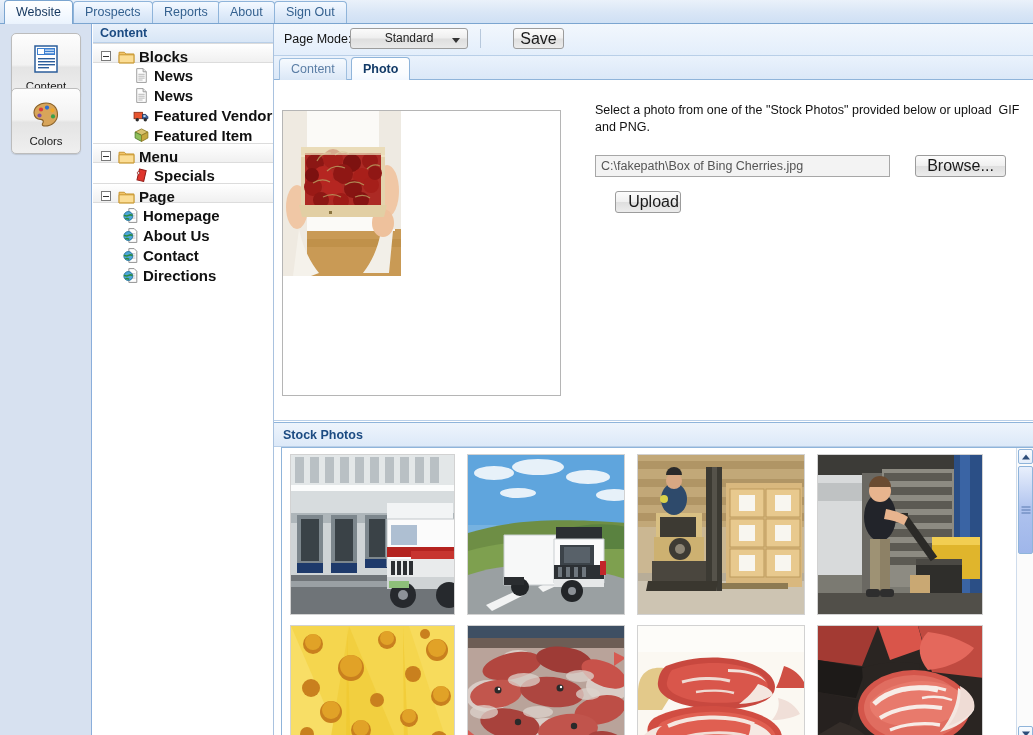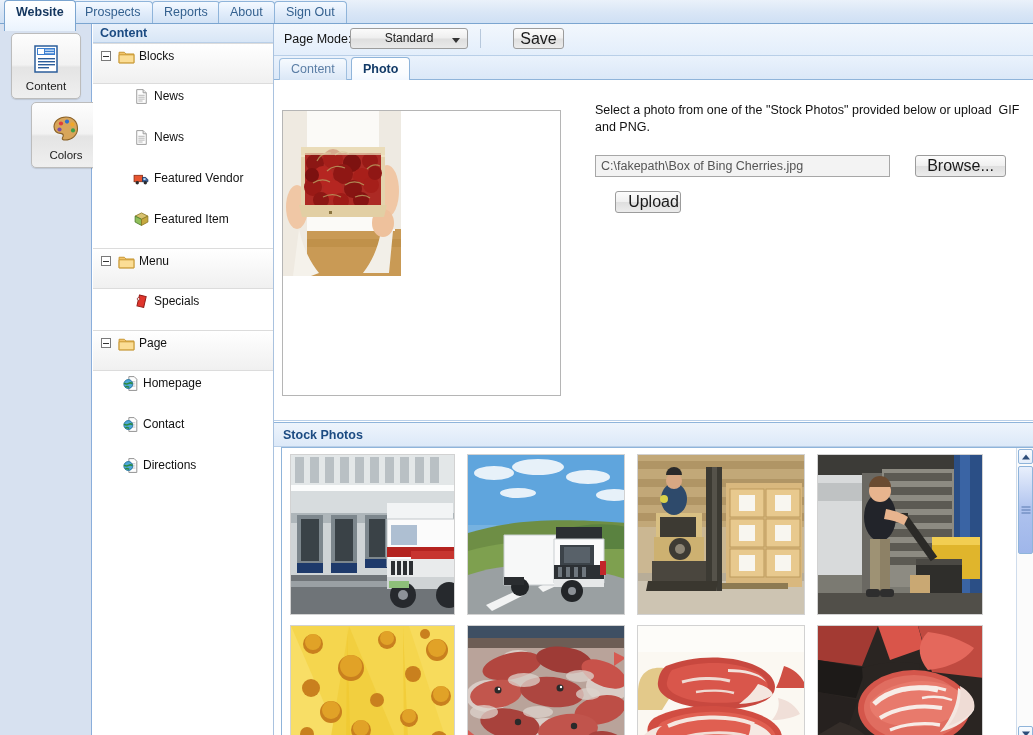--- a/index.html
+++ b/index.html
@@ -22,24 +22,24 @@
     position: absolute; top: 1px; height: 22px; line-height: 21px;
     padding: 0 11px;
     border: 1px solid #8fb4da;
     border-bottom: none;
     border-radius: 4px 4px 0 0;
     color: #34618f; font-size: 12.5px;
     background: linear-gradient(to bottom, #f4f9ff 0%, #e2edfb 50%, #d2e2f5 100%);
     white-space: nowrap;
   }
   .ttab.active {
-    color: #14365e; font-weight: bold;
+    color: #14365e; font-weight: normal;
     background: linear-gradient(to bottom, #ffffff 0%, #f4f9ff 60%, #eaf3fd 100%);
     border-color: #7ba5d0;
-    top: 0; height: 31px; line-height: 23px;
+    top: 0; height: 24px; line-height: 23px;
     z-index: 3;
   }
 
   
   #rail {
     position: absolute; left: 0; top: 24px; width: 92px; height: 711px;
     background: #d7e1f0;
     border-right: 1px solid #8aaedb;
   }
   .railbtn {
@@ -58,24 +58,25 @@
     background: #ffffff;
     border-right: 1px solid #a9c2df;
   }
   #treehdr {
     height: 19px; line-height: 18px; padding-left: 7px;
     font-weight: bold; font-size: 12.5px; color: #1c4b82;
     background: linear-gradient(to bottom, #e9f1fb 0%, #d8e6f6 100%);
     border-bottom: 1px solid #b9cfe8;
   }
   .trow {
-    position: relative; height: 41px; line-height: 25px;
-    font-size: 12px; color: #111;
+    position: relative; height: 20px; line-height: 25px;
+    font-size: 15px; color: #111;
     border-bottom: 1px solid #ffffff;
     white-space: nowrap;
+    font-weight: bold;
   }
   .trow.folder {
     background: linear-gradient(to bottom, #ffffff 0%, #f0f0f0 100%);
     border-top: 1px solid #dcdcdc;
     border-bottom: 1px solid #dcdcdc;
   }
   .expander {
     position: absolute; left: 8px; top: 7px; width: 10px; height: 10px;
     border: 1px solid #7a7a7a; background: #fff;
   }
@@ -219,21 +220,21 @@
       <rect x="15" y="6.5" width="9" height="1.3" fill="#cfe2f7"></rect>
       <rect x="15" y="9" width="9" height="1.3" fill="#cfe2f7"></rect>
       <rect x="8" y="15" width="17" height="1.4" fill="#2b5d9b"></rect>
       <rect x="8" y="18" width="17" height="1.4" fill="#2b5d9b"></rect>
       <rect x="8" y="21" width="17" height="1.4" fill="#2b5d9b"></rect>
       <rect x="8" y="24" width="11" height="1.4" fill="#2b5d9b"></rect>
     </svg>
     <div class="lbl">Content</div>
   </div>
 
-  <div class="railbtn" style="top:78px;margin-left:20px;">
+  <div class="railbtn" style="top:64px;">
     <svg class="railicon" viewBox="0 0 32 32">
       <path d="M16 5c-7 0-12 4.4-12 9.8 0 4.4 3.3 6.6 6.4 6.6 2 0 2.9 1 2.9 2.2 0 1.4-1 1.8-1 2.8 0 .9.9 1.6 2.6 1.6 7 0 12.6-4.8 12.6-11.2C27.5 9.6 23 5 16 5z" fill="#d8a55a" stroke="#8a6127" stroke-width="1.1"></path>
       <circle cx="11" cy="11.5" r="2.1" fill="#e03b3b"></circle>
       <circle cx="17" cy="9.6" r="2.1" fill="#2f6fd0"></circle>
       <circle cx="22.4" cy="12.4" r="2.1" fill="#f0a72a"></circle>
       <circle cx="23" cy="18.4" r="2.1" fill="#3aa04a"></circle>
       <circle cx="9.5" cy="17.5" r="2.1" fill="#7b4ea8"></circle>
     </svg>
     <div class="lbl">Colors</div>
   </div>
@@ -333,20 +334,34 @@
           <rect x="7" y="8" width="4.6" height=".8"></rect>
           <rect x="7" y="10" width="4.6" height=".8"></rect>
         </g>
       <circle cx="5" cy="8.5" r="4.2" fill="#4ea8d8" stroke="#1c6d96" stroke-width=".8"></circle>
       <path d="M1 7.6c1.4.9 3.1 1 4.3.3 1.2-.7 2.5-.6 3.6.2" fill="none" stroke="#2d8a3f" stroke-width="1.5"></path>
       <path d="M2.2 11.2c1.3-.5 2.6-.2 3.6.5" fill="none" stroke="#2d8a3f" stroke-width="1.4"></path>
     </svg>
     <span class="tlabel" style="left:50px;">Homepage</span>
   </div>
 
+  <div class="trow">
+    <svg class="ticon" style="left:30px;" viewBox="0 0 16 16">
+      <path d="M5.5 1.5h5L13 4v10.5H5.5z" fill="#fdfdfd" stroke="#8f8f8f" stroke-width=".9"></path>
+      <g fill="#bdbdbd">
+          <rect x="7" y="6" width="4.6" height=".8"></rect>
+          <rect x="7" y="8" width="4.6" height=".8"></rect>
+          <rect x="7" y="10" width="4.6" height=".8"></rect>
+        </g>
+      <circle cx="5" cy="8.5" r="4.2" fill="#4ea8d8" stroke="#1c6d96" stroke-width=".8"></circle>
+      <path d="M1 7.6c1.4.9 3.1 1 4.3.3 1.2-.7 2.5-.6 3.6.2" fill="none" stroke="#2d8a3f" stroke-width="1.5"></path>
+      <path d="M2.2 11.2c1.3-.5 2.6-.2 3.6.5" fill="none" stroke="#2d8a3f" stroke-width="1.4"></path>
+    </svg>
+    <span class="tlabel" style="left:50px;">About Us</span>
+  </div>
 
   <div class="trow">
     <svg class="ticon" style="left:30px;" viewBox="0 0 16 16">
       <path d="M5.5 1.5h5L13 4v10.5H5.5z" fill="#fdfdfd" stroke="#8f8f8f" stroke-width=".9"></path>
       <g fill="#bdbdbd">
           <rect x="7" y="6" width="4.6" height=".8"></rect>
           <rect x="7" y="8" width="4.6" height=".8"></rect>
           <rect x="7" y="10" width="4.6" height=".8"></rect>
         </g>
       <circle cx="5" cy="8.5" r="4.2" fill="#4ea8d8" stroke="#1c6d96" stroke-width=".8"></circle>

